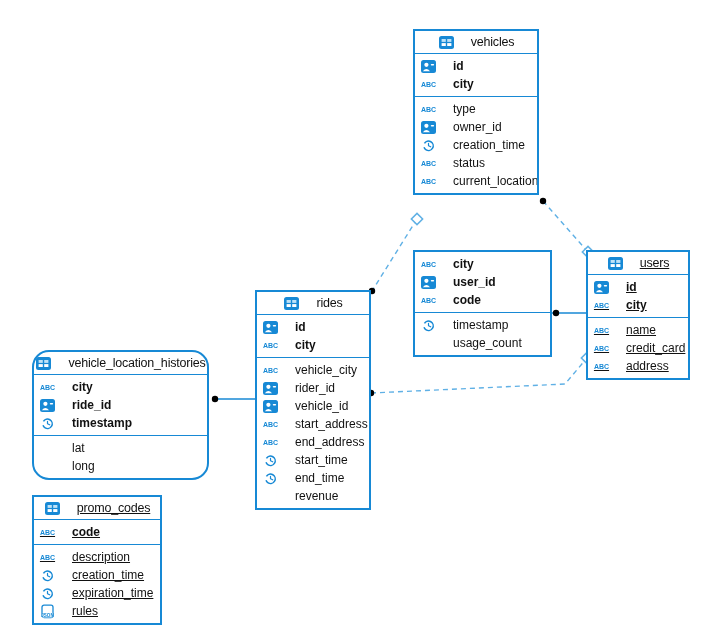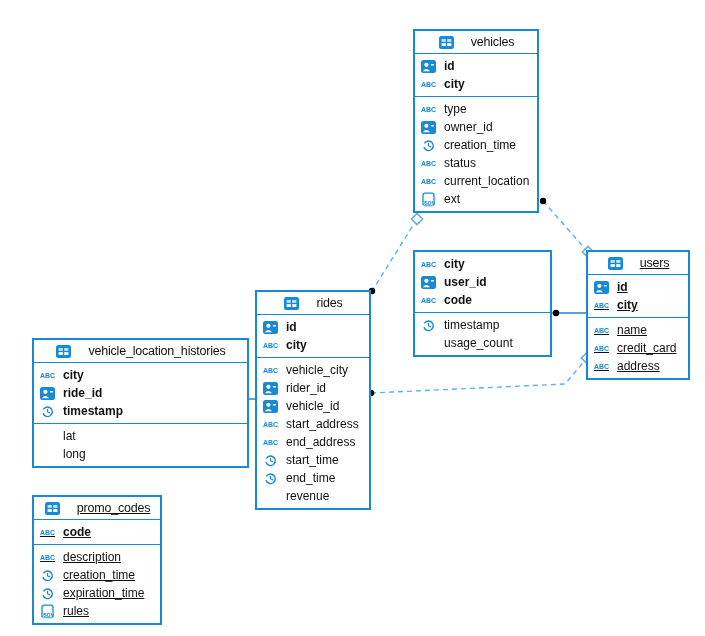--- a/index.html
+++ b/index.html
@@ -16,21 +16,21 @@
     box-sizing:border-box;z-index:2;
   }
   .erd-header{
     height:22px;display:flex;align-items:center;justify-content:center;gap:16px;
     border-bottom:1px solid var(--accent);font-size:12.5px;letter-spacing:-0.2px;
     white-space:nowrap;
   }
   .erd-section{padding:3px 0;}
   .erd-section.fields{border-top:1px solid var(--accent);}
   .erd-row{
-    height:18px;display:flex;align-items:center;gap:7px;
+    height:18px;display:flex;align-items:center;gap:16px;
     padding:0 0 0 5px;font-size:12px;white-space:nowrap;overflow:hidden;
   }
   .erd-section.pk .erd-row .lbl{font-weight:bold;}
   .cicon{flex:0 0 17px;width:17px;display:flex;align-items:center;justify-content:center;}
   .abc-glyph{font-size:7px;font-weight:bold;color:var(--accent);letter-spacing:0;}
   .num-glyph{font-size:14px;font-weight:bold;color:var(--accent);letter-spacing:-0.5px;margin-top:27px;}
 </style>
 </head>
 <body>
 
@@ -124,30 +124,20 @@
             <span class="abc-glyph">ABC</span>
           </span>
           <span class="lbl">status</span>
         </div>
         <div class="erd-row">
           <span class="cicon">
             <span class="abc-glyph">ABC</span>
           </span>
           <span class="lbl">current_location</span>
         </div>
-        <div class="erd-row">
-          <span class="cicon">
-            <svg width="13" height="15" viewBox="0 0 13 15">
-              <rect x="1" y="1.2" width="11" height="12.3" rx="2" fill="#fff" stroke="#1789d5" stroke-width="1.3"></rect>
-              <rect x="1.6" y="8.8" width="9.8" height="4.6" fill="#fff"></rect>
-              <text x="6.5" y="12.9" text-anchor="middle" font-size="4.6" font-weight="bold" fill="#1789d5">JSON</text>
-            </svg>
-          </span>
-          <span class="lbl">ext</span>
-        </div>
       </div>
     </div>
     <div class="erd-table" style="left: 413px; top: 250px; width: 139px;">
       <div class="erd-section pk">
         <div class="erd-row">
           <span class="cicon">
             <span class="abc-glyph">ABC</span>
           </span>
           <span class="lbl">city</span>
         </div>
@@ -332,21 +322,21 @@
           <span class="lbl">end_time</span>
         </div>
         <div class="erd-row">
           <span class="cicon">
             <span class="num-glyph">123</span>
           </span>
           <span class="lbl">revenue</span>
         </div>
       </div>
     </div>
-    <div class="erd-table" style="left: 32px; top: 338px; width: 217px;">
+    <div class="erd-table" style="left: 32px; top: 350px; width: 177px; border-radius: 17px;">
       <div class="erd-header">
         <span class="cicon">
           <svg width="15" height="13" viewBox="0 0 15 13">
             <rect width="15" height="13" rx="2.5" fill="#1789d5"></rect>
             <rect x="2.6" y="3" width="4.2" height="2.9" fill="#bfe2f7"></rect>
             <rect x="8.2" y="3" width="4.2" height="2.9" fill="#bfe2f7"></rect>
             <rect x="2.6" y="7.1" width="4.2" height="2.9" fill="#fff"></rect>
             <rect x="8.2" y="7.1" width="4.2" height="2.9" fill="#fff"></rect>
           </svg>
         </span>

